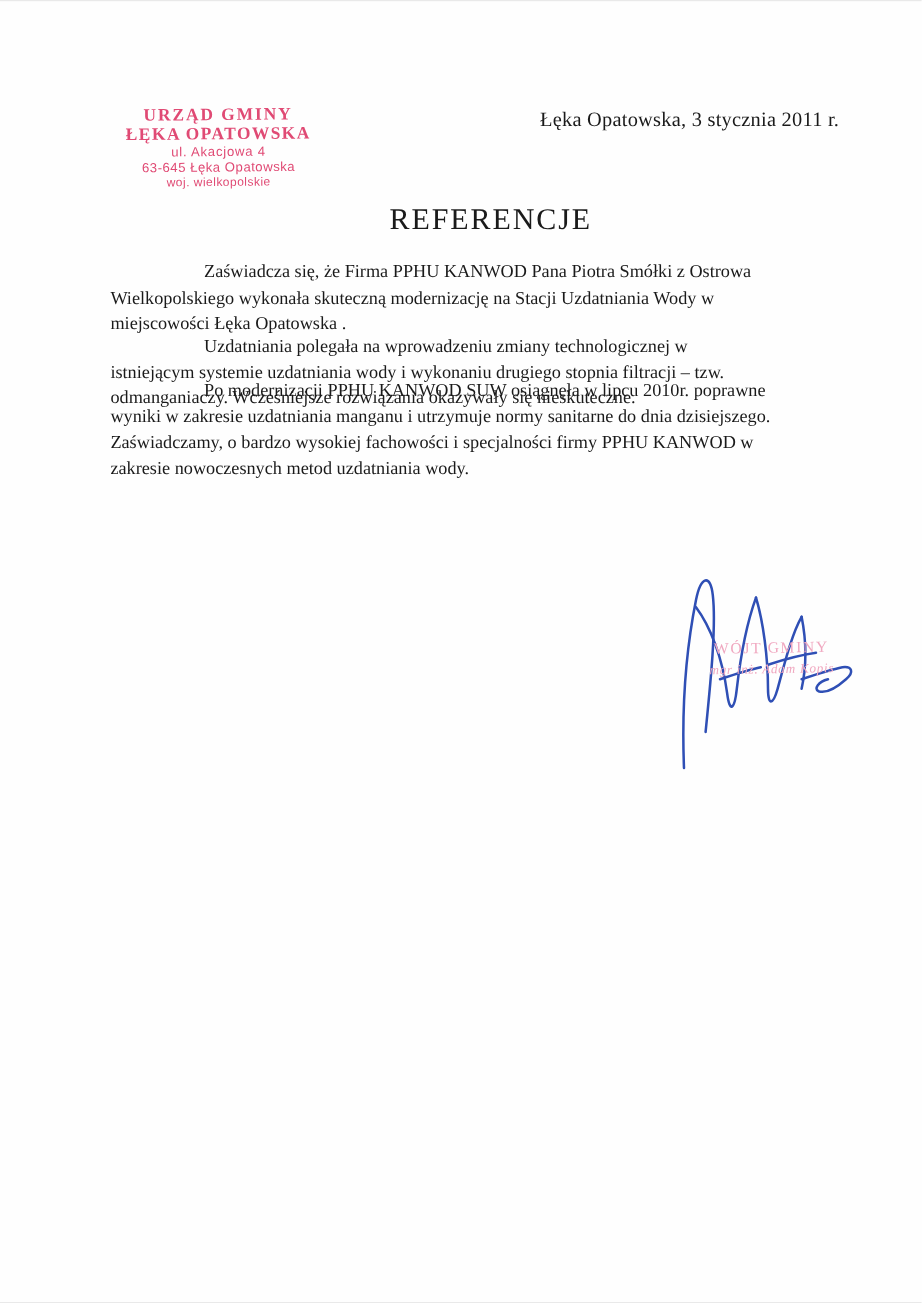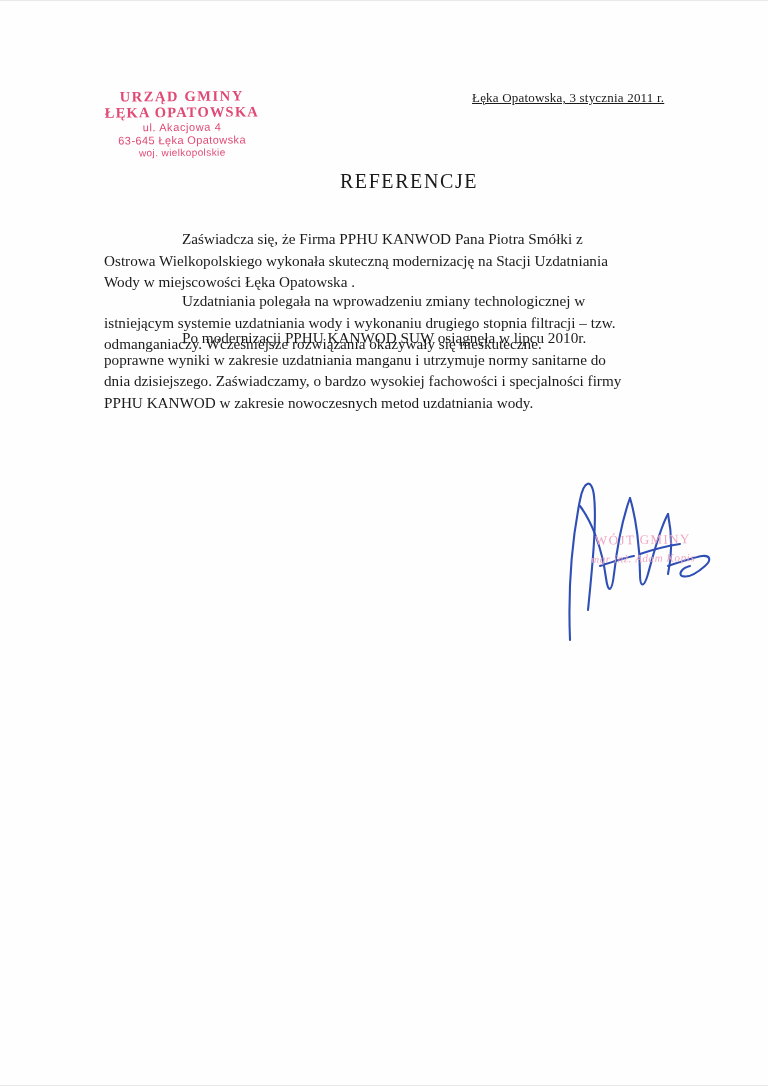--- a/index.html
+++ b/index.html
@@ -61,56 +61,55 @@
   .stamp .l5 {
     font-family: "Liberation Sans", sans-serif;
     font-size: 10px;
     letter-spacing: 0.4px;
     margin-top: 1px;
   }
 
   
   .doc-date {
     position: absolute;
-    left: 472px;
+    left: 450px;
     top: 90px;
-    font-size: 13px;
+    font-size: 17px;
     letter-spacing: 0.2px;
     white-space: nowrap;
-    text-decoration: underline;
   }
 
   
   .doc-title {
     position: absolute;
     left: 0;
     right: 0;
     top: 170px;
     text-align: center;
-    font-size: 20px;
+    font-size: 25px;
     letter-spacing: 1.6px;
     padding-left: 50px;
   }
 
   
   .body-block {
     position: absolute;
     left: 88px;
     width: 560px;
     font-size: 15.2px;
     line-height: 1.42;
     text-align: left;
   }
   .body-block.p1 { top: 212px; }
   .body-block.p2 { top: 274px; }
   .body-block.p3 { top: 311px; }
   .body-block.p4 { top: 413px; }
 
   .body-block p {
-    margin: 16px;
+    margin: 4px;
     text-indent: 0;
   }
   .indent {
     display: inline-block;
     width: 78px;
   }
 
   
   .sig-area {
     position: absolute;

